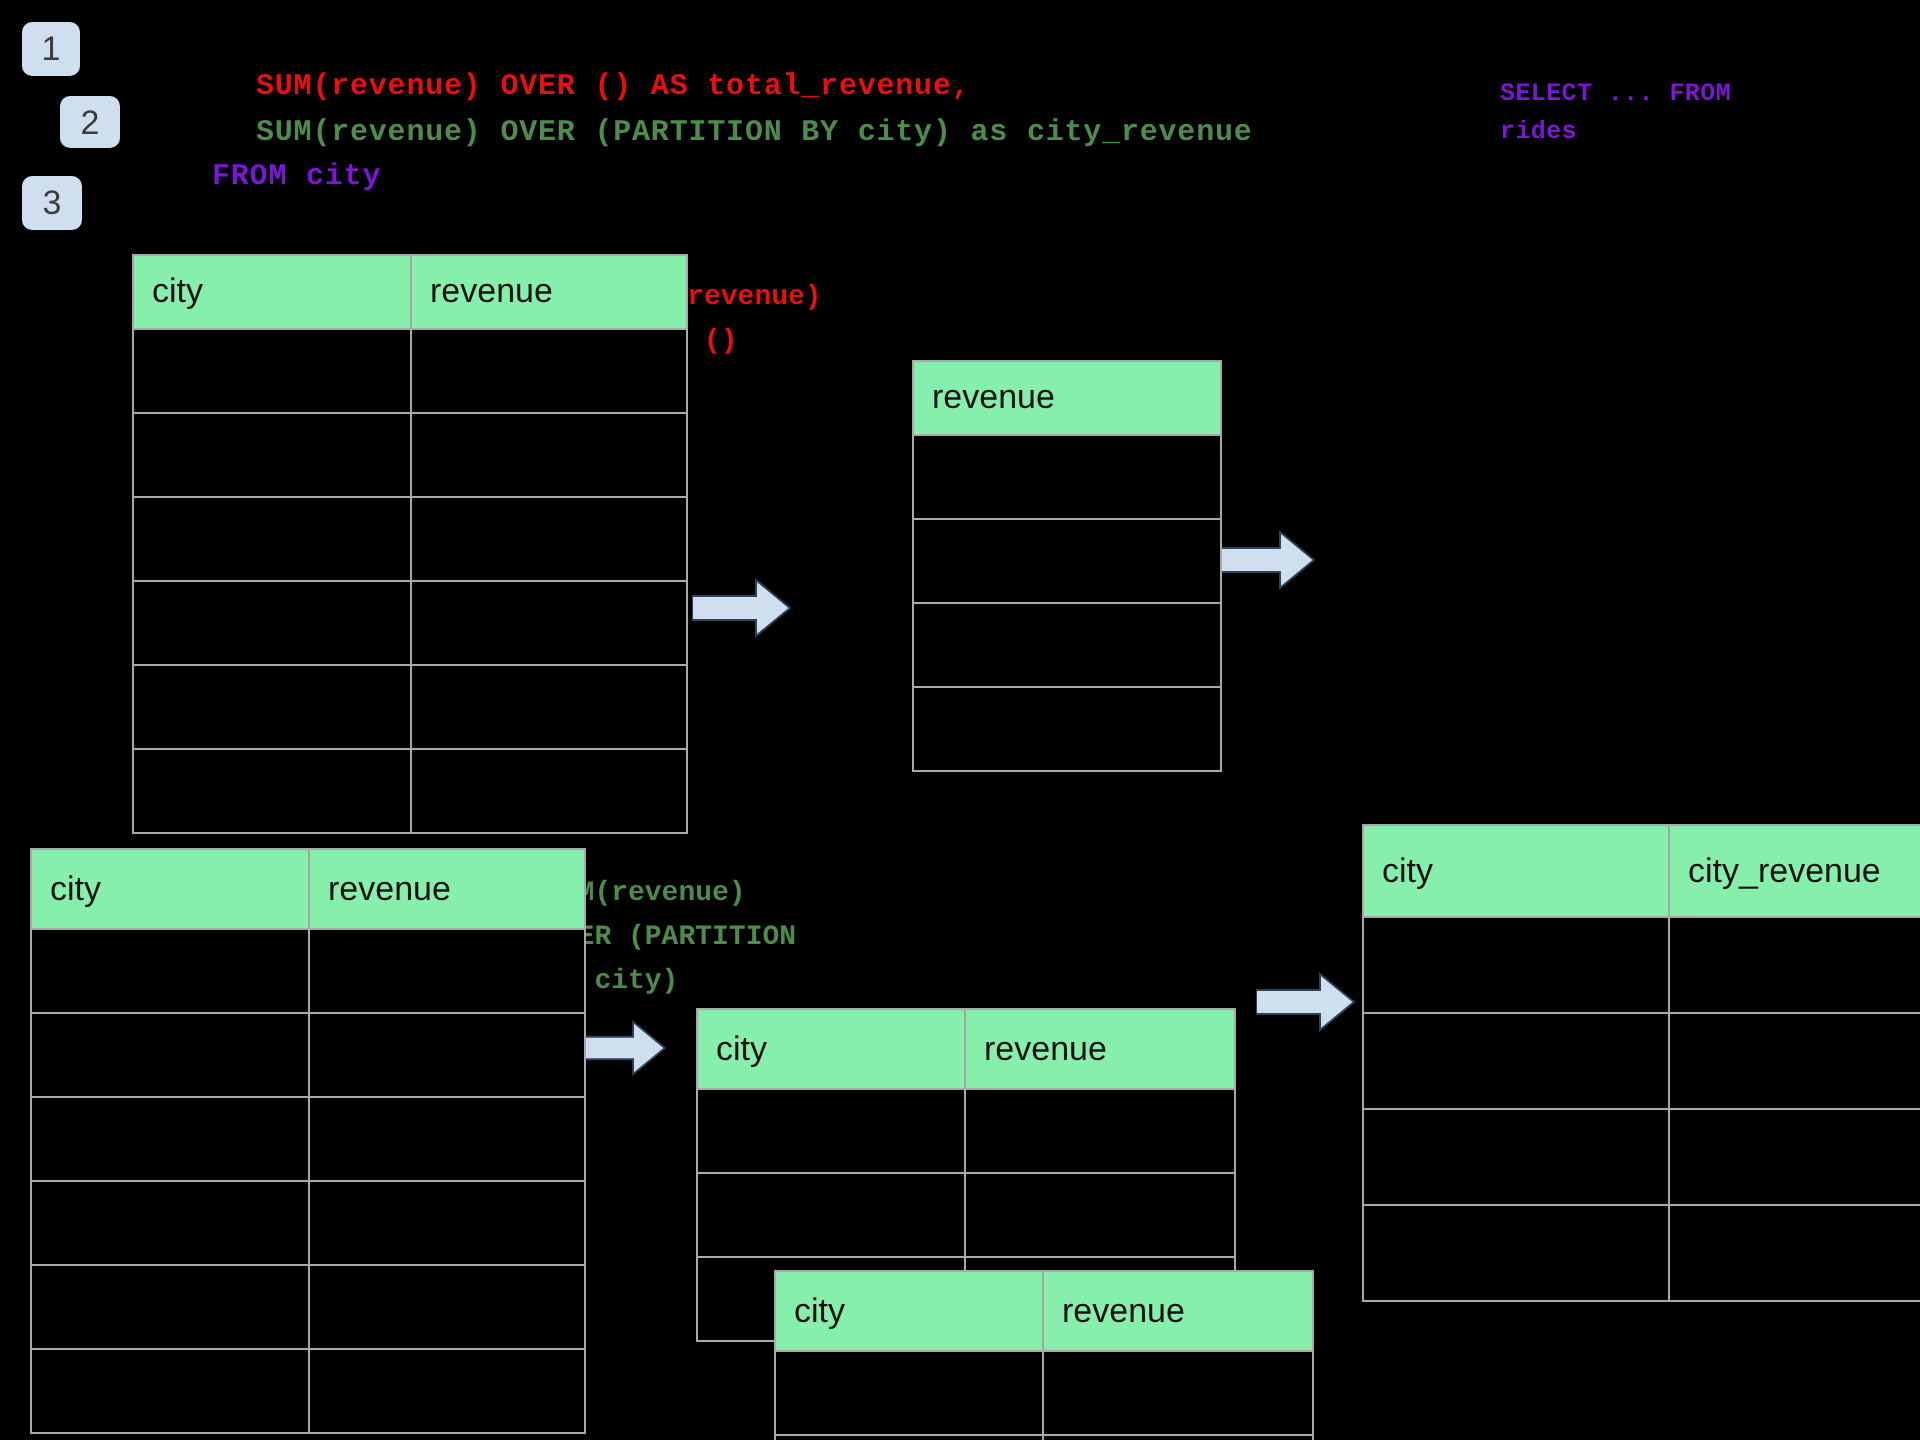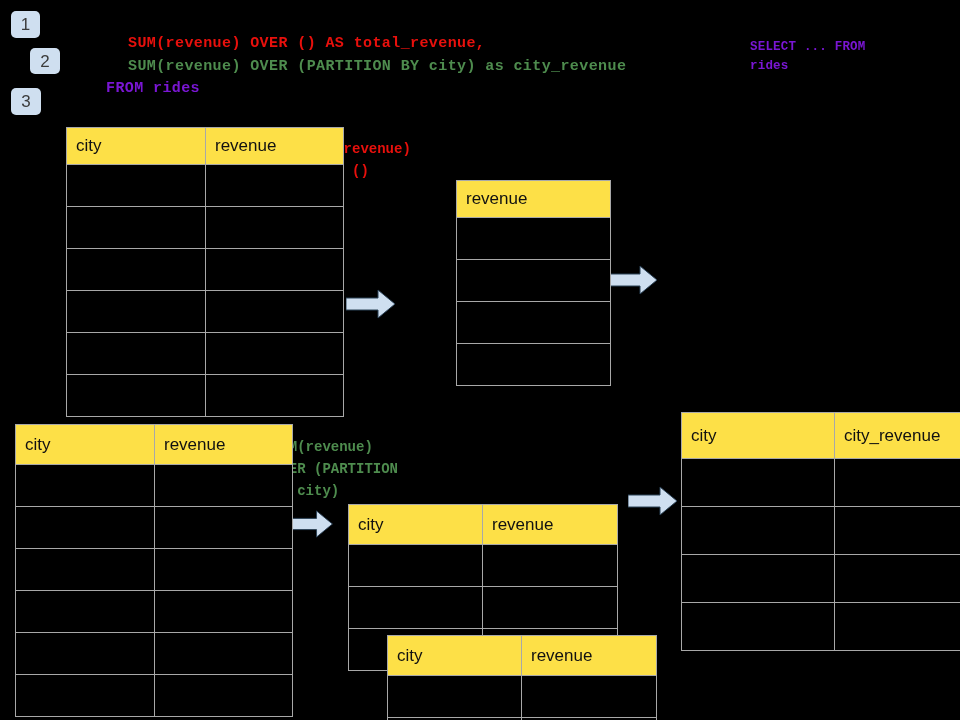--- a/index.html
+++ b/index.html
@@ -63,21 +63,21 @@
     border-collapse: collapse;
     table-layout: fixed;
     background: #000000;
   }
   .tbl td {
     border: 1px solid #a8a8a8;
     background: #000000;
     padding: 0;
   }
   .tbl td.head {
-    background: #fde047;
+    background: #86efac;
     color: #111111;
     font-family: "Liberation Sans", sans-serif;
     font-size: 17px;
     padding: 0 9px;
     border-color: #a8a8a8;
     white-space: nowrap;
     overflow: hidden;
   }
 
   
@@ -96,21 +96,21 @@
   </div>
   <div class="badge" style="left:30px; top:48px; width:30px; height:26px;">
     <span>2</span>
   </div>
   <div class="badge" style="left:11px; top:88px; width:30px; height:27px;">
     <span>3</span>
   </div>
 
   <div class="code code-main c-green" style="left:128px; top:56px;">SUM(revenue) OVER (PARTITION BY city) as city_revenue</div>
   <div class="code code-main c-red" style="left:128px; top:33px;">SUM(revenue) OVER () AS total_revenue,</div>
-  <div class="code code-main c-purple" style="left:106px; top:78px;">FROM rides</div>
+  <div class="code code-main c-purple" style="left:106px; top:78px;">FROM city</div>
 
   <div class="code code-note c-purple" style="left:750px; top:38px;">SELECT ... FROM</div>
   <div class="code code-note c-purple" style="left:750px; top:57px;">rides</div>
 
   <div class="anno c-red" style="left:310px; top:138px;">SUM(revenue)</div>
   <div class="anno c-red" style="left:310px; top:160px;">OVER ()</div>
 
   <div class="anno c-green" style="left:272px; top:436px;">SUM(revenue)</div>
   <div class="anno c-green" style="left:272px; top:458px;">OVER (PARTITION</div>
   <div class="anno c-green" style="left:272px; top:480px;">BY city)</div>

